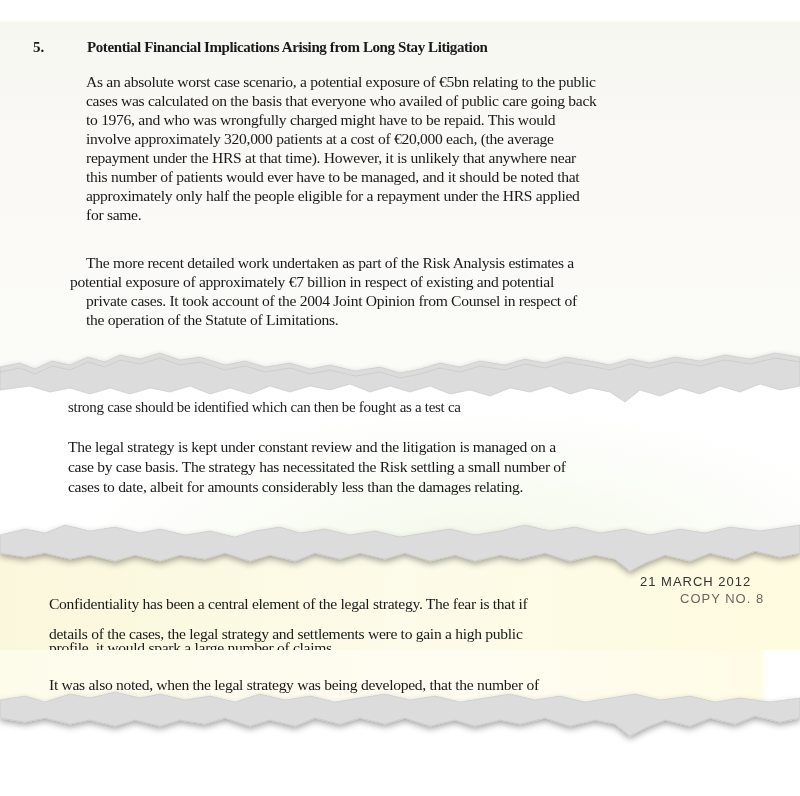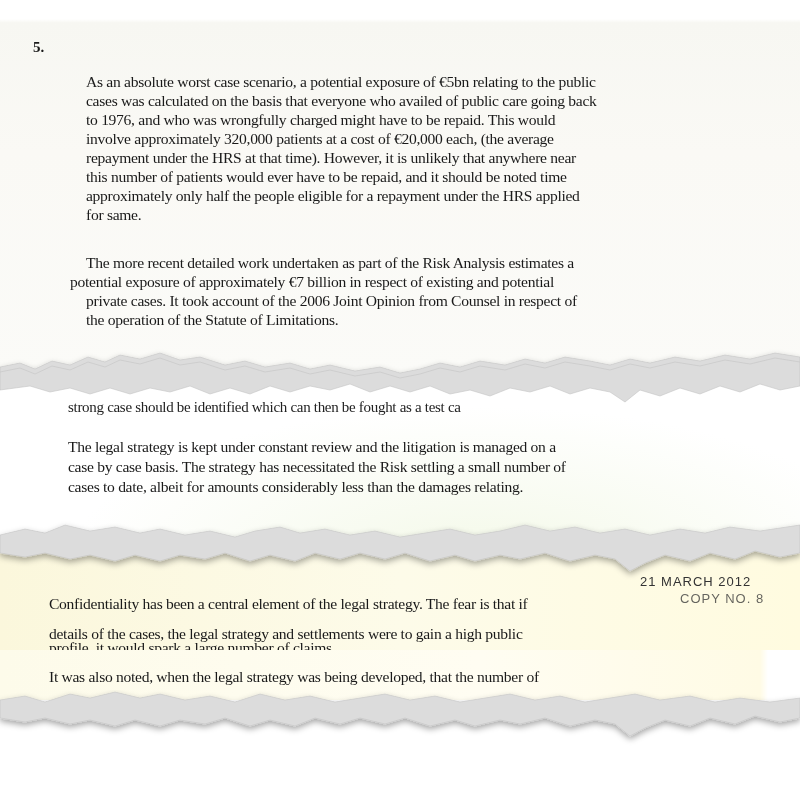--- a/index.html
+++ b/index.html
@@ -15,36 +15,37 @@
   #f3 { top: 540px; height: 140px; background: linear-gradient(90deg,#fbf7dc 0%, #fdfbe9 50%, #fffbe0 100%); }
   #f4 { top: 650px; height: 50px; }
   .partial { color: #222; }
   .stamp { position: absolute; font-family: "Liberation Sans", sans-serif; font-size: 13px; color: #333; letter-spacing: 1px; }
 </style>
 </head>
 <body>
 
 <div class="frag" id="f1">
   <div class="num" style="left:33px; top:39px;">5.</div>
+  <div class="heading" style="left:87px; top:39px;">Potential Financial Implications Arising from Long Stay Litigation</div>
 
   <div>
     <div class="p" style="left:86px; top:72px;">As an absolute worst case scenario, a potential exposure of €5bn relating to the public</div>
     <div class="p" style="left:86px; top:91px;">cases was calculated on the basis that everyone who availed of public care going back</div>
     <div class="p" style="left:86px; top:110px;">to 1976, and who was wrongfully charged might have to be repaid. This would</div>
     <div class="p" style="left:86px; top:129px;">involve approximately 320,000 patients at a cost of €20,000 each, (the average</div>
     <div class="p" style="left:86px; top:148px;">repayment under the HRS at that time).  However, it is unlikely that anywhere near</div>
-    <div class="p" style="left:86px; top:167px;">this number of patients would ever have to be repaid, and it should be noted time</div>
+    <div class="p" style="left:86px; top:167px;">this number of patients would ever have to be managed, and it should be noted that</div>
     <div class="p" style="left:86px; top:186px;">approximately only half the people eligible for a repayment under the HRS applied</div>
     <div class="p" style="left:86px; top:205px;">for same.</div>
   </div>
 
   <div>
     <div class="p" style="left:86px; top:253px;">The more recent detailed work undertaken as part of the Risk Analysis estimates a</div>
     <div class="p" style="left:70px; top:272px;">potential exposure of approximately €7 billion in respect of existing and potential</div>
-    <div class="p" style="left:86px; top:291px;">private cases.  It took account of the 2006 Joint Opinion from Counsel in respect of</div>
+    <div class="p" style="left:86px; top:291px;">private cases.  It took account of the 2004 Joint Opinion from Counsel in respect of</div>
     <div class="p" style="left:86px; top:310px;">the operation of the Statute of Limitations.</div>
   </div>
 </div>
 
 <svg class="tear" style="top:345px; height:70px;" viewBox="0 0 800 70" preserveAspectRatio="none">
   <defs>
     <filter id="sh1" x="-5%" y="-50%" width="110%" height="200%">
         <feDropShadow dx="0" dy="3" stdDeviation="3" flood-color="#000" flood-opacity="0.35"></feDropShadow>
       </filter>
   </defs>
@@ -79,21 +80,21 @@
   <div class="stamp" style="left:640px; top:34px;">21 MARCH 2012</div>
   <div class="stamp" style="left:680px; top:51px; opacity:0.75;">COPY NO. 8</div>
   <div>
     <div class="p" style="left:49px; top:54px;">Confidentiality has been a central element of the legal strategy. The fear is that if</div>
     <div class="p" style="left:49px; top:84px;">details of the cases, the legal strategy and settlements were to gain a high public</div>
     <div class="p" style="left:49px; top:98px;">profile, it would spark a large number of claims.</div>
   </div>
 </div>
 
 <div class="frag" id="f4" style="background:linear-gradient(90deg,#fdfbea 0%,#fffdf2 60%,#fffbe5 95%,#ffffff 96%);">
-  <div class="p" style="left:49px; top:17px;">It was also noted, when the legal strategy was being developed, that the number of</div>
+  <div class="p" style="left:49px; top:25px;">It was also noted, when the legal strategy was being developed, that the number of</div>
 </div>
 
 <svg class="tear" style="top:690px; height:60px; z-index:4;" viewBox="0 0 800 60" preserveAspectRatio="none">
   <defs>
     <filter id="sh3" x="-5%" y="-50%" width="110%" height="200%">
         <feDropShadow dx="0" dy="3" stdDeviation="3" flood-color="#000" flood-opacity="0.35"></feDropShadow>
       </filter>
   </defs>
   <path filter="url(#sh3)" fill="#dcdcdc" stroke="#c4c4c4" stroke-width="0.6" d="M0,10 L25,6 L45,12 L70,4 L90,8 L115,2 L140,8 L160,4 L185,10 L210,6 L235,12 L260,4 L285,10 L310,6 L335,12 L360,8 L385,4 L410,10 L435,6 L460,12 L485,8 L510,4 L535,10 L560,6 L585,12 L610,8 L635,4 L660,10 L690,6 L715,12 L740,8 L770,12 L800,8
        L800,28 L780,32 L755,26 L735,34 L710,28 L690,36 L665,30 L645,38 L630,46 L615,34 L595,30 L570,36 L545,28 L520,34 L500,30 L475,36 L455,30 L430,36 L405,28 L385,34 L360,28 L340,34 L315,28 L295,36 L270,30 L250,36 L225,28 L205,34 L180,30 L160,36 L135,30 L115,36 L90,30 L70,34 L45,28 L25,32 L0,28 Z"></path>

